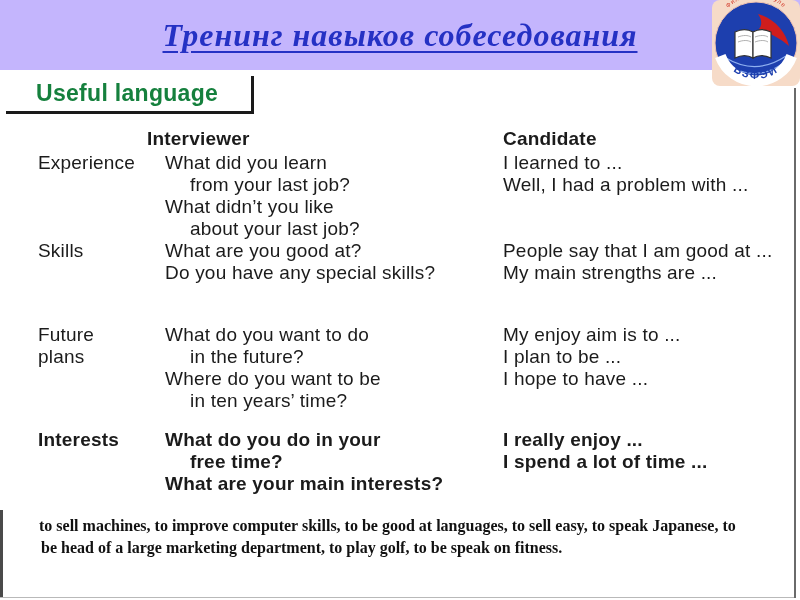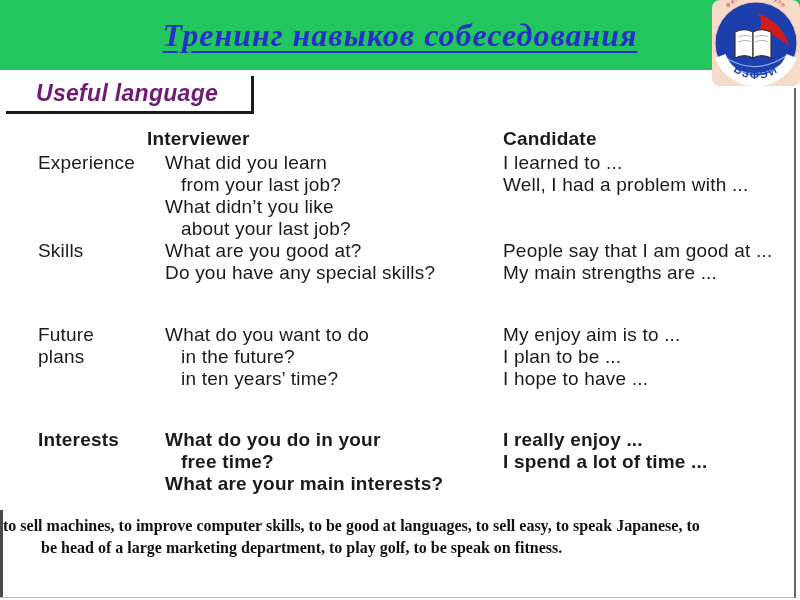--- a/index.html
+++ b/index.html
@@ -2,62 +2,62 @@
 <html><head>
 <meta charset="utf-8">
 <style>
   * { margin:0; padding:0; box-sizing:border-box; }
   body { width:800px; height:600px; font-family:"Liberation Sans", sans-serif; }
   .slide { position:relative; width:800px; height:600px; background:#ffffff; overflow:hidden; }
 
   
   .header-band {
     position:absolute; left:0; top:0; width:800px; height:70px;
-    background:#22c55e; display:flex; align-items:center; justify-content:center;
+    background:#c4b5fd; display:flex; align-items:center; justify-content:center;
   }
   .slide-title {
     font-family:"Liberation Serif", serif; font-style:italic; font-weight:bold;
     font-size:32px; color:#2531c4; letter-spacing:1px;
     text-decoration:underline; text-decoration-thickness:2px; text-underline-offset:5px;
   }
 
   
   .logo-wrap { position:absolute; right:0; top:0; width:88px; height:87px; }
 
   
   .heading-box {
     position:absolute; left:6px; top:76px; width:248px; height:38px;
     border-bottom:3px solid #1a1a1a; border-right:3px solid #1a1a1a;
   }
   .heading-text {
-    padding-left:30px; font-size:23px; font-weight:bold; color:#701a75;
-    line-height:34px; letter-spacing:0.3px; white-space:nowrap;font-style:italic;
+    padding-left:30px; font-size:23px; font-weight:bold; color:#15803d;
+    line-height:34px; letter-spacing:0.3px; white-space:nowrap;
   }
 
   
   .tbl-text { font-size:19px; line-height:22px; color:#1b1b1b; letter-spacing:0.2px; }
   .col-hdr { position:absolute; top:128px; font-weight:bold; white-space:nowrap; }
   .col-hdr.ivw { left:147px; }
   .col-hdr.cnd { left:485px; }
   .row-col { position:absolute; white-space:nowrap; }
   .row-col div { white-space:nowrap; }
   .lbl { left:38px; }
   .ivw { left:165px; width:315px; }
   .cnd { left:485px; width:305px;margin-left:18px; }
-  .indent { margin-left:16px; }
+  .indent { margin-left:25px; }
   .top-r0 { top:152px; } .top-r1 { top:240px; } .top-r2 { top:324px; } .top-r3 { top:429px;font-weight:bold; }
 
   
   .footer-box {
     position:absolute; left:0; top:510px; width:794px; height:88px;
     border-left:3px solid #4a4a4a; padding-top:5px;
     font-family:"Liberation Serif", serif; font-weight:bold;
     font-size:16px; line-height:22px; color:#111111;
   }
-  .footer-line1 { padding-left:0; white-space:nowrap; }
+  .footer-line1 { padding-left:8px; white-space:nowrap;margin-left:28px; }
   .footer-line2 { padding-left:38px; white-space:nowrap; }
 
   .right-border { position:absolute; left:794px; top:88px; width:2px; height:510px; background:#6a6a6a; }
   .bottom-border { position:absolute; left:0; top:597px; width:794px; height:1px; background:#b9b9b9; }
 </style>
 </head>
 <body>
 
 <div class="slide">
 
@@ -125,20 +125,21 @@
       <div>My main strengths are ...</div>
     </div>
 
     <div class="row-col lbl top-r2">
       <div>Future</div>
       <div>plans</div>
     </div>
     <div class="row-col ivw top-r2">
       <div>What do you want to do</div>
       <div class="indent">in the future?</div>
+      <div>Where do you want to be</div>
       <div class="indent">in ten years’ time?</div>
     </div>
     <div class="row-col cnd top-r2">
       <div>My enjoy aim is to ...</div>
       <div>I plan to be ...</div>
       <div>I hope to have ...</div>
     </div>
 
     <div class="row-col lbl top-r3">
       <div>Interests</div>

